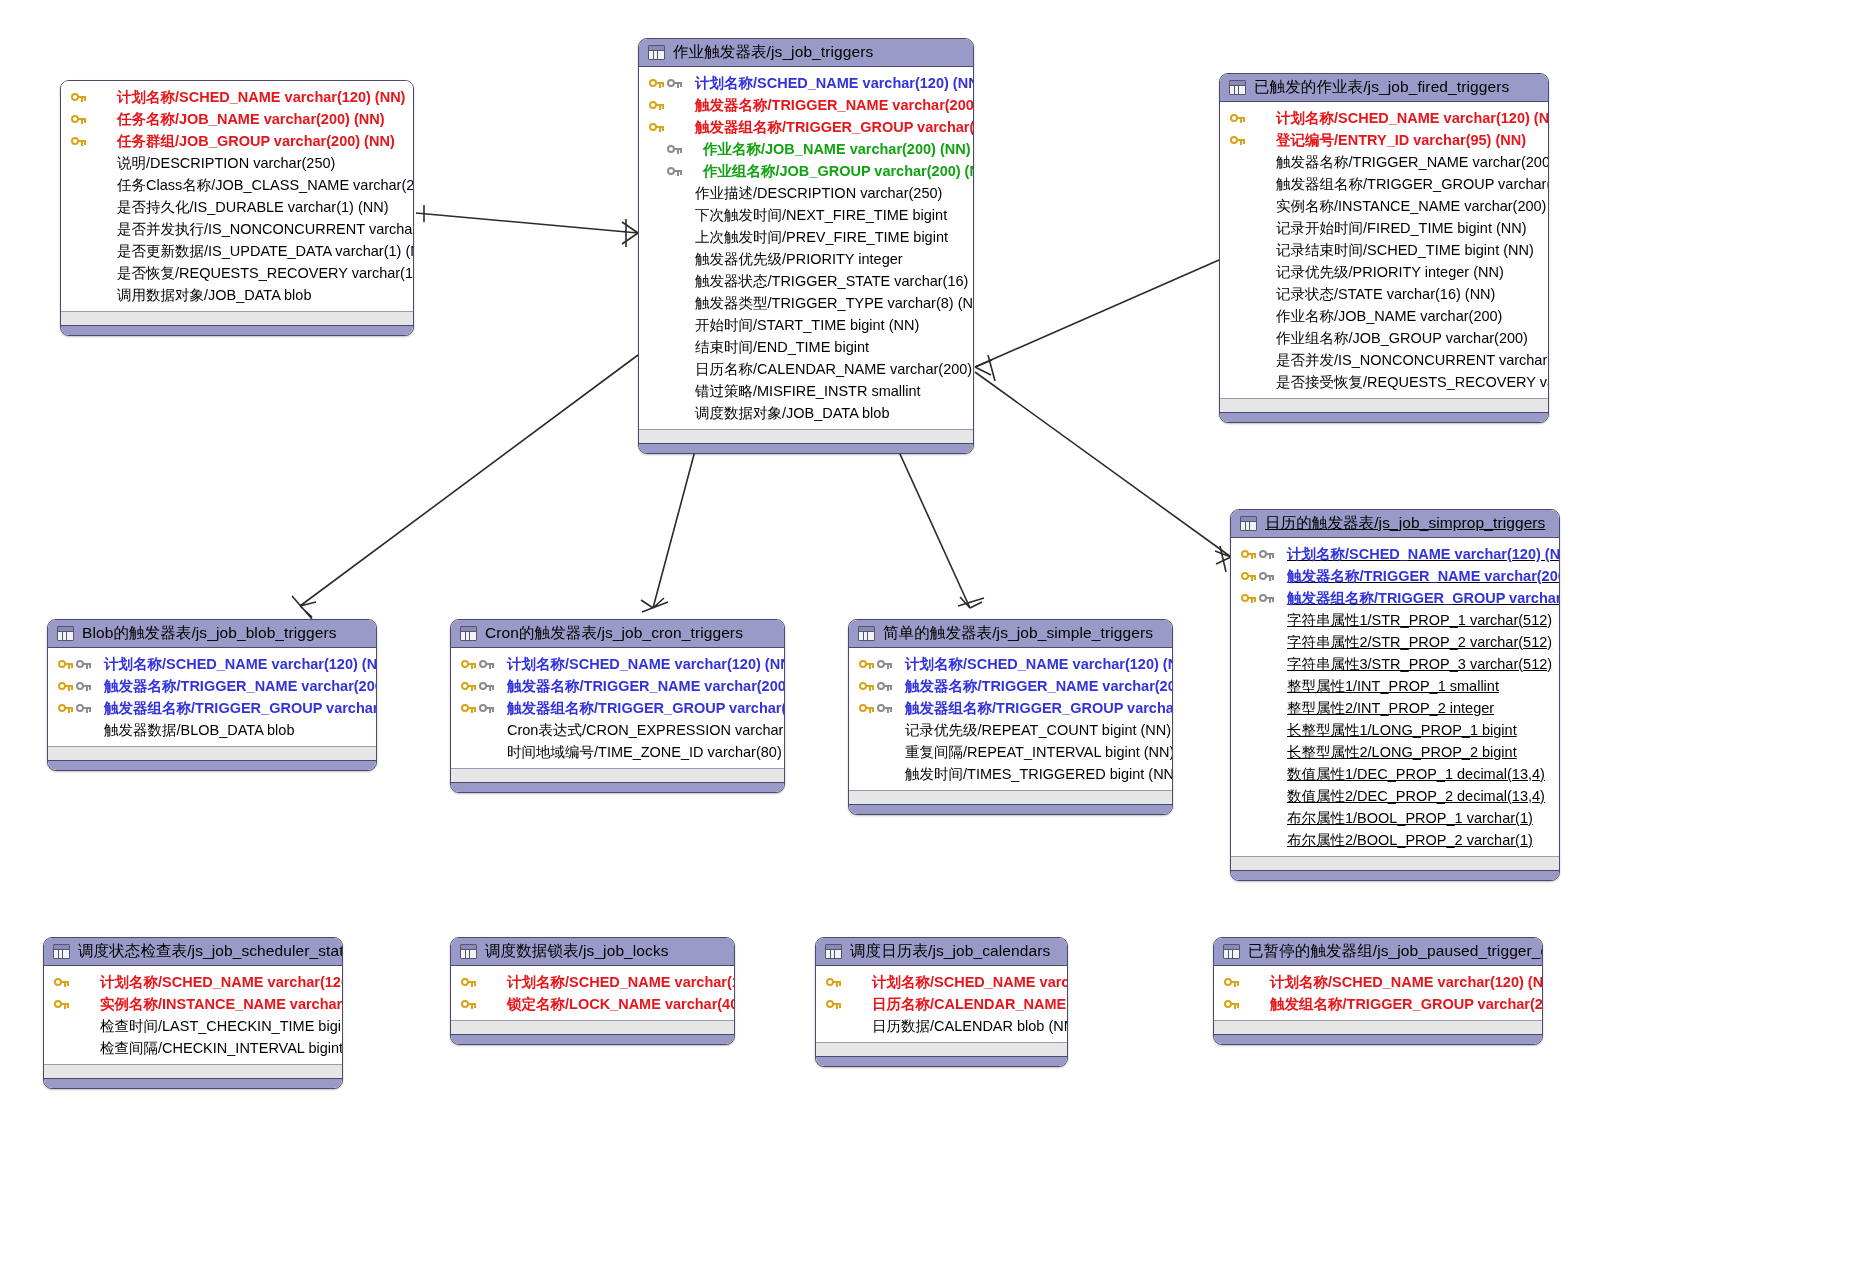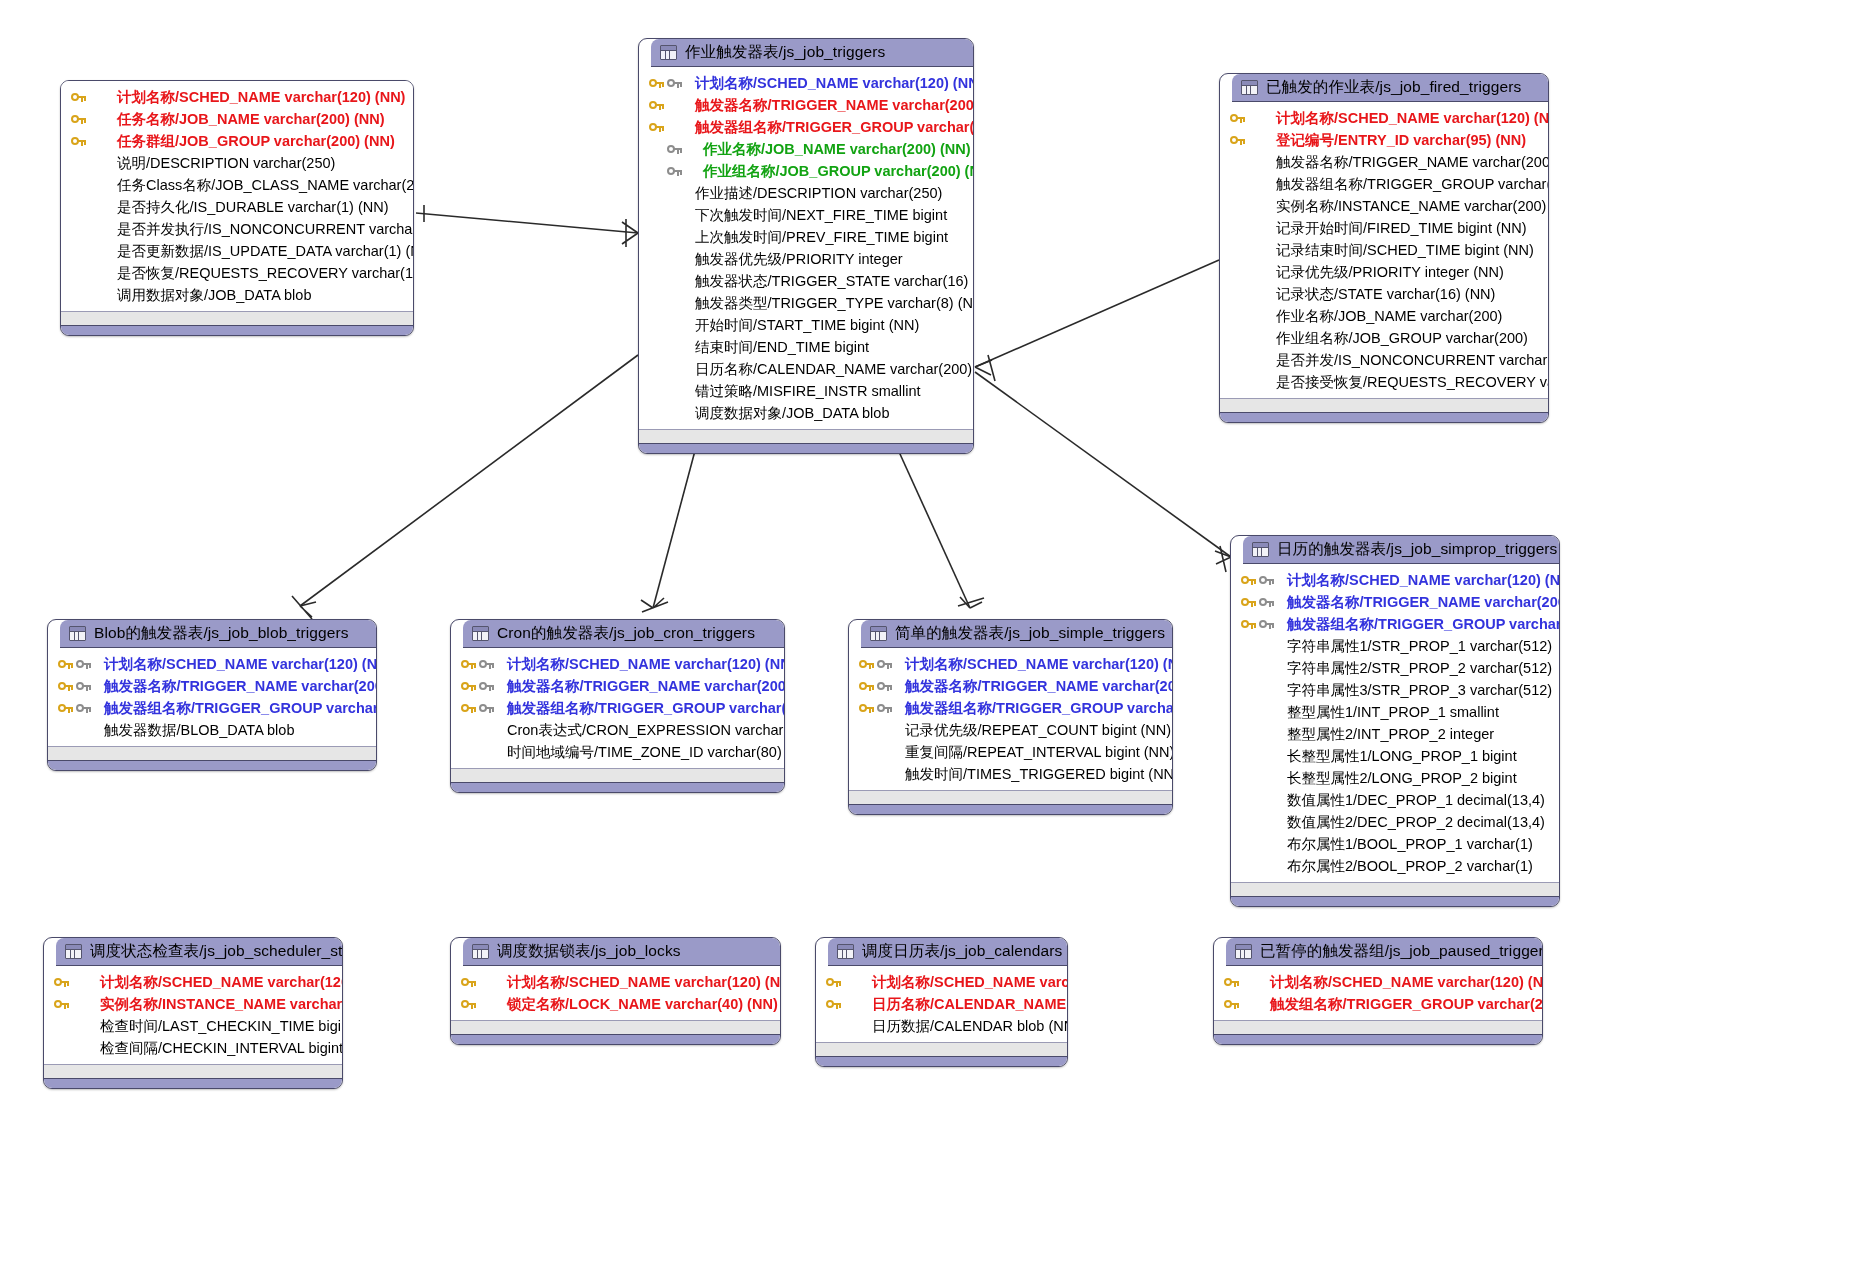--- a/index.html
+++ b/index.html
@@ -6,21 +6,21 @@
   body{width:1849px;height:1267px;position:relative;overflow:hidden;
        font-family:"Liberation Sans","DejaVu Sans",sans-serif;}
   #canvas{position:absolute;left:0;top:0;width:1849px;height:1267px;}
   svg.links{position:absolute;left:0;top:0;width:1849px;height:1267px;pointer-events:none;}
 
   .entity{position:absolute;background:#ffffff;border:1px solid #4a4a6a;
           border-radius:9px;box-sizing:border-box;
           box-shadow:0 1px 2px rgba(0,0,0,.25);overflow:hidden;}
   .ent-head{background:#9a9ac8;border-bottom:1px solid #4a4a6a;
             height:27px;display:flex;align-items:center;gap:8px;padding:0 9px;
-            border-top-left-radius:8px;border-top-right-radius:8px;margin-left:12px;}
+            border-top-left-radius:8px;border-top-right-radius:8px;}
   .ent-title{font-size:15.5px;color:#000;white-space:nowrap;letter-spacing:.1px;}
   .tbl-icon{width:15px;height:13px;flex:0 0 15px;position:relative;
             background:#f2f2f7;border:1px solid #55556e;border-radius:1px;}
   .tbl-icon::before{content:"";position:absolute;left:0;right:0;top:0;height:4px;
             background:#8a8ab8;border-bottom:1px solid #55556e;}
   .tbl-icon::after{content:"";position:absolute;left:4px;top:5px;width:1px;bottom:0;
             background:#55556e;box-shadow:4px 0 0 0 #55556e;}
   .ent-body{padding:5px 0 5px 0;background:#fff;}
   .ent-foot{height:13px;background:#e6e6e6;border-top:1px solid #9b9bb5;}
   .ent-foot2{height:9px;background:#9a9ac8;border-top:1px solid #4a4a6a;
@@ -421,21 +421,21 @@
           <span class="keys">
             <span class="key gold blank"></span>
             <span class="key gray blank"></span>
           </span>
           <span class="col-txt c-plain">是否接受恢复/REQUESTS_RECOVERY varchar(1)</span>
         </div>
       </div>
       <div class="ent-foot"></div>
       <div class="ent-foot2"></div>
     </div>
-    <div class="entity" style="left: 1230px; top: 535px; width: 330px;">
+    <div class="entity" style="left: 1230px; top: 509px; width: 330px; text-decoration: underline;">
       <div class="ent-head">
         <span class="tbl-icon"></span>
         <span class="ent-title">日历的触发器表/js_job_simprop_triggers</span>
       </div>
       <div class="ent-body">
         <div class="row">
           <span class="keys">
             <span class="key gold">
               <i class="bow"></i>
               <i class="shaft"></i>
@@ -832,21 +832,21 @@
           <span class="keys">
             <span class="key gold blank"></span>
             <span class="key gray blank"></span>
           </span>
           <span class="col-txt c-plain">检查间隔/CHECKIN_INTERVAL bigint (NN)</span>
         </div>
       </div>
       <div class="ent-foot"></div>
       <div class="ent-foot2"></div>
     </div>
-    <div class="entity" style="left: 450px; top: 937px; width: 331px;">
+    <div class="entity" style="left: 450px; top: 937px; width: 285px;">
       <div class="ent-head">
         <span class="tbl-icon"></span>
         <span class="ent-title">调度数据锁表/js_job_locks</span>
       </div>
       <div class="ent-body">
         <div class="row">
           <span class="keys">
             <span class="key gold">
               <i class="bow"></i>
               <i class="shaft"></i>

